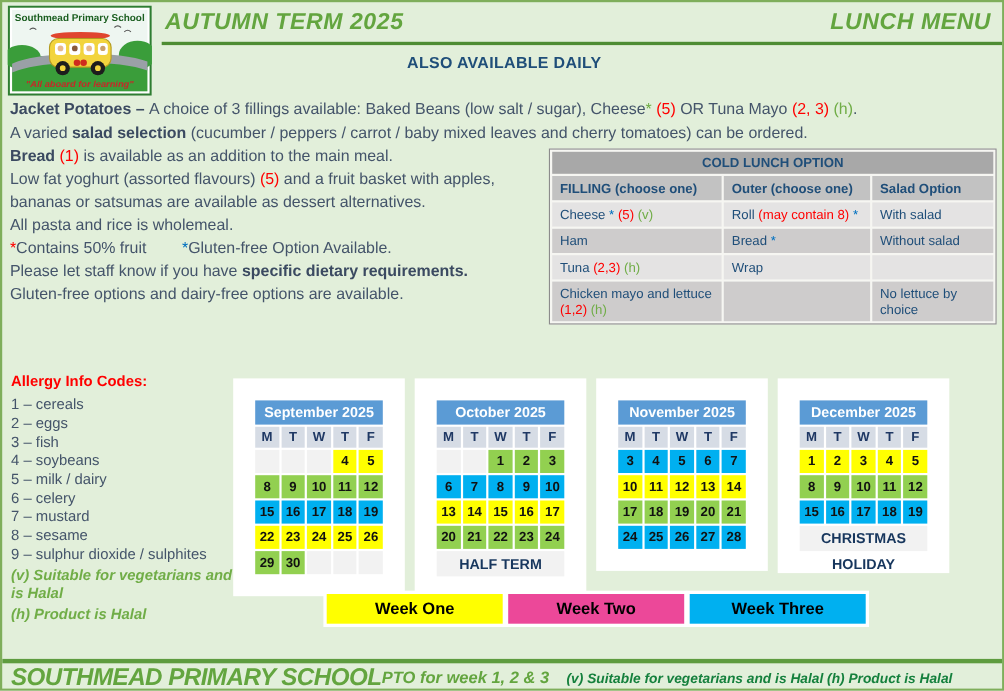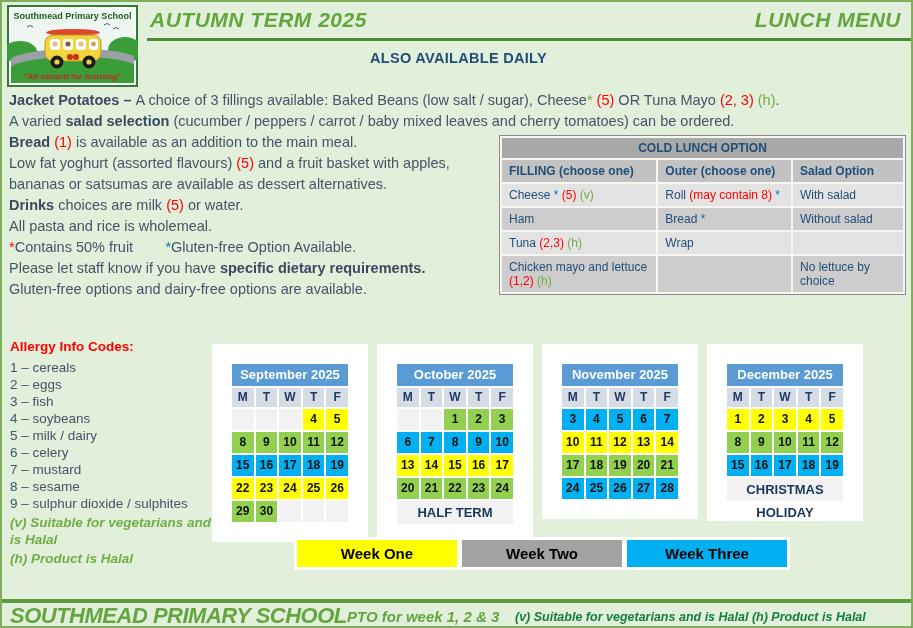--- a/index.html
+++ b/index.html
@@ -122,21 +122,20 @@
   <div class="daily-heading">ALSO AVAILABLE DAILY</div>
 
   <div class="info-a">
     <div class="info-line"><span class="seg-b">Jacket Potatoes – </span><span class="seg-p">A choice of 3 fillings available: Baked Beans (low salt / sugar), Cheese</span><span class="seg-g">*</span><span class="seg-p"> </span><span class="seg-r">(5)</span><span class="seg-p"> OR Tuna Mayo </span><span class="seg-r">(2, 3)</span><span class="seg-p"> </span><span class="seg-g">(h)</span><span class="seg-p">.</span></div>
     <div class="info-line"><span class="seg-p">A varied </span><span class="seg-b">salad selection</span><span class="seg-p"> (cucumber / peppers / carrot / baby mixed leaves and cherry tomatoes) can be ordered.</span></div>
   </div>
   <div class="info-b">
     <div class="info-line"><span class="seg-b">Bread </span><span class="seg-r">(1)</span><span class="seg-p"> is available as an addition to the main meal.</span></div>
     <div class="info-line"><span class="seg-p">Low fat yoghurt (assorted flavours) </span><span class="seg-r">(5)</span><span class="seg-p"> and a fruit basket with apples,</span></div>
     <div class="info-line"><span class="seg-p">bananas or satsumas are available as dessert alternatives.</span></div>
-    <div class="info-line"><span class="seg-b">Drinks</span><span class="seg-p"> choices are milk </span><span class="seg-r">(5)</span><span class="seg-p"> or water.</span></div>
     <div class="info-line"><span class="seg-p">All pasta and rice is wholemeal.</span></div>
     <div class="info-line"><span class="seg-r">*</span><span class="seg-p">Contains 50% fruit</span><span class="seg-p">&nbsp;&nbsp;&nbsp;&nbsp;&nbsp;&nbsp;&nbsp;&nbsp;</span><span class="seg-bl">*</span><span class="seg-p">Gluten-free Option Available.</span></div>
     <div class="info-line"><span class="seg-p">Please let staff know if you have </span><span class="seg-b">specific dietary requirements.</span></div>
     <div class="info-line"><span class="seg-p">Gluten-free options and dairy-free options are available.</span></div>
   </div>
 
   <table class="lunch-table">
     <colgroup>
         <col style="width:156px">
         <col style="width:134px">
@@ -300,21 +299,21 @@
       <div class="cal-cell" style="background: rgb(0, 176, 240);">16</div>
       <div class="cal-cell" style="background: rgb(0, 176, 240);">17</div>
       <div class="cal-cell" style="background: rgb(0, 176, 240);">18</div>
       <div class="cal-cell" style="background: rgb(0, 176, 240);">19</div>
       <div class="cal-note">CHRISTMAS HOLIDAY</div>
     </div>
 
   <div class="legend-box lg-0" style="background: rgb(255, 255, 0);">
     <span>Week One</span>
   </div>
-  <div class="legend-box lg-1" style="background: #a3a3a3;">
+  <div class="legend-box lg-1" style="background: #ec4899;">
     <span>Week Two</span>
   </div>
   <div class="legend-box lg-2" style="background: rgb(0, 176, 240);">
     <span>Week Three</span>
   </div>
 
   <div class="footer-rule"></div>
   <div class="footer-school">SOUTHMEAD PRIMARY SCHOOL</div>
   <div class="footer-pto">PTO for week 1, 2 &amp; 3</div>
   <div class="footer-halal">(v) Suitable for vegetarians and is Halal (h) Product is Halal</div>

